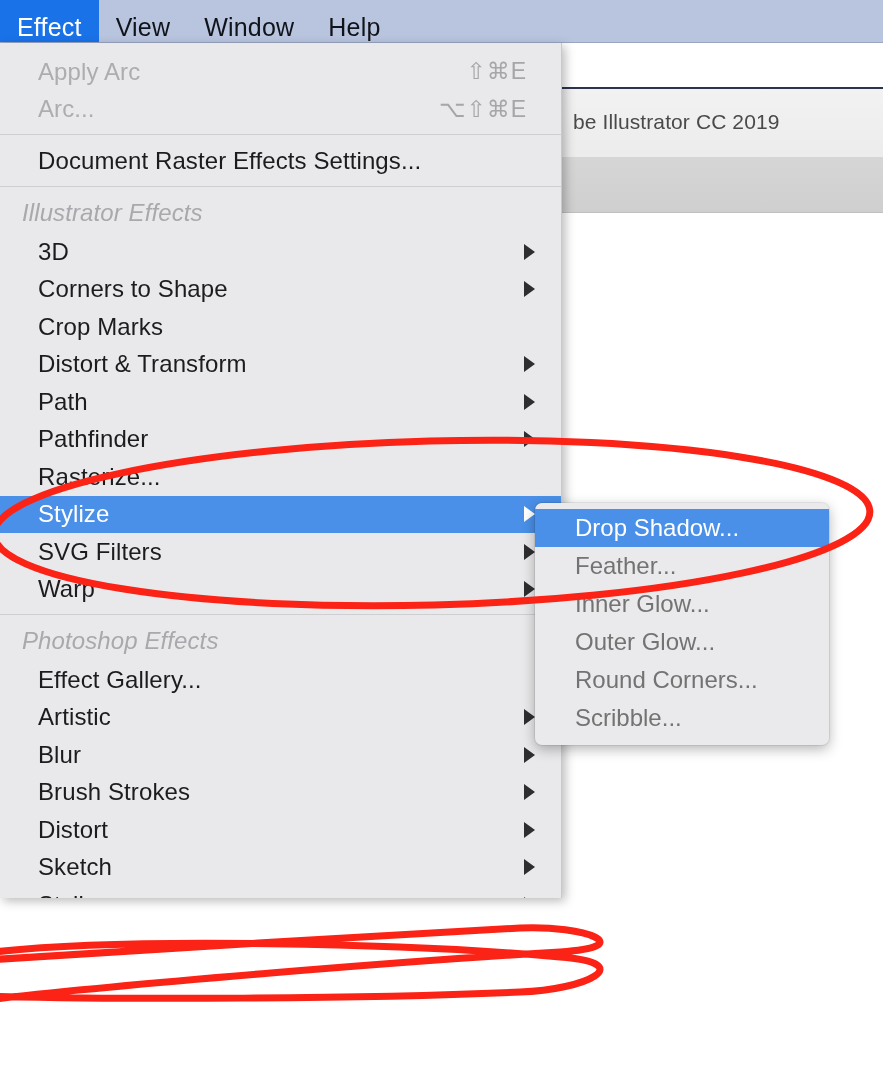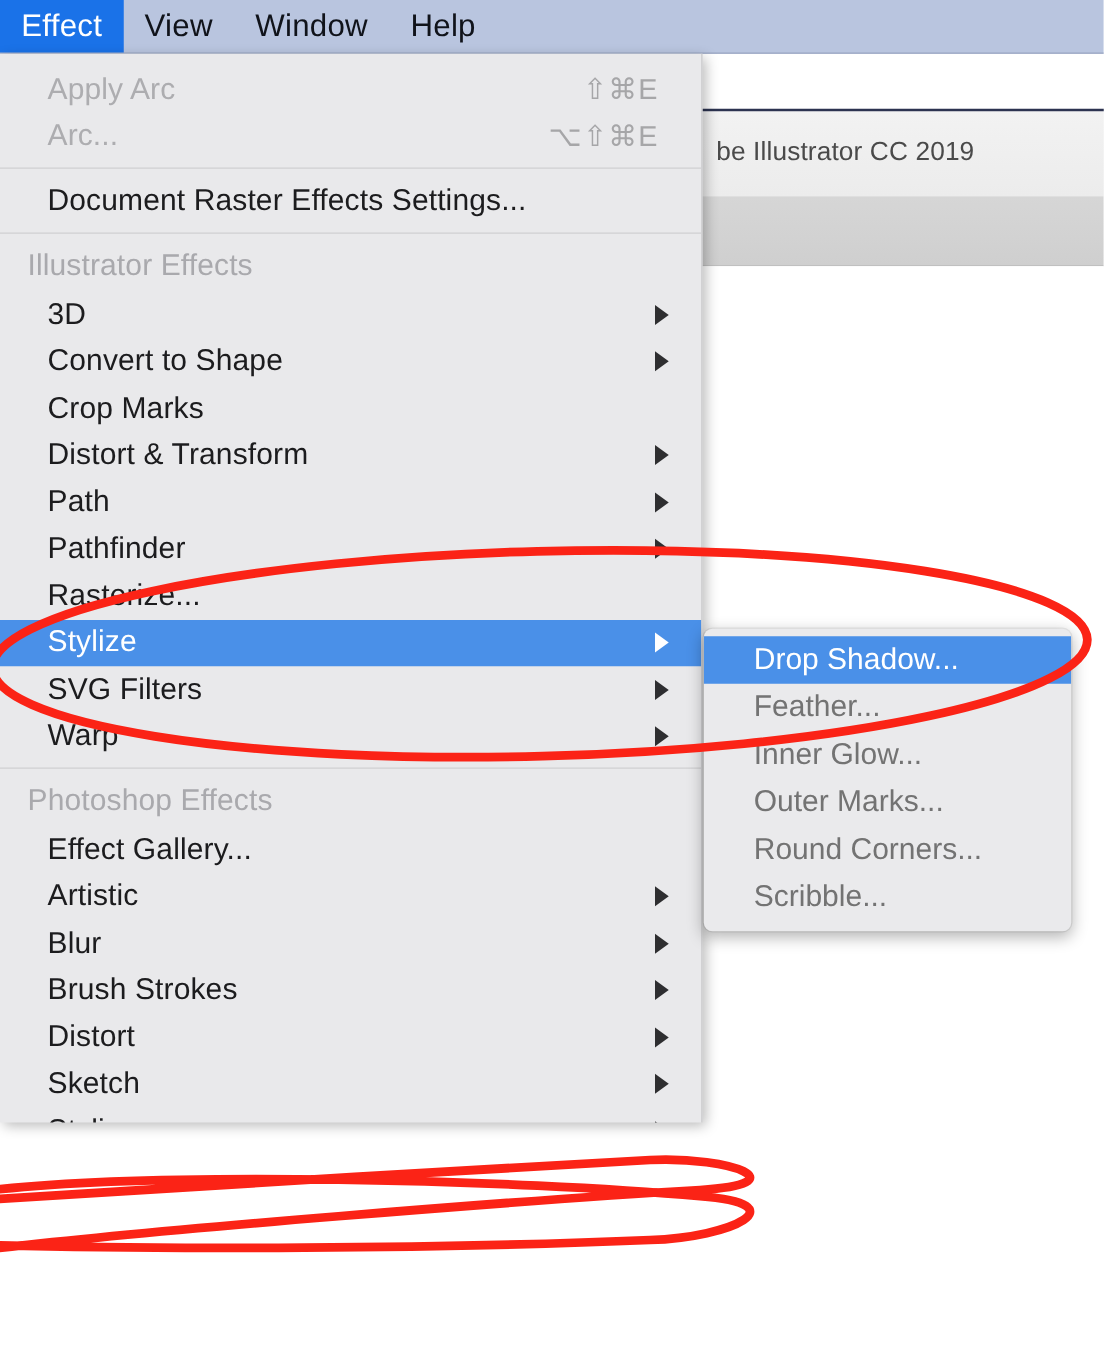--- a/index.html
+++ b/index.html
@@ -60,21 +60,21 @@
     left: 0; top: 0;
     width: 883px; height: 43px;
     background: #b9c5df;
     border-bottom: 1px solid #9aa6c2;
     box-sizing: border-box;
     display: flex;
     align-items: stretch;
   }
   .menubar-item {
     display: flex;
-    align-items: center;
+    align-items: flex-end;
     padding: 0 17px;
     font-size: 25px;
     color: #10131a;
     white-space: nowrap;
     letter-spacing: .2px;
   }
   .menubar-item.active {
     background: #1a72e8;
     color: #ffffff;
   }
@@ -108,20 +108,21 @@
     font-size: 23px;
     color: #a6a6a8;
     letter-spacing: 1px;
     padding-right: 18px;
   }
   .mrow.disabled .label { color: #adadb0; }
   .mrow.section {
     color: #a9a9ad;
     padding-left: 22px;
     height: 40px;
+    font-style: italic;
   }
   .mrow.section .label { color: #a9a9ad; }
   .mrow.selected {
     background: #4a90e8;
   }
   .mrow.selected .label { color: #ffffff; }
   .arrow {
     position: absolute;
     right: 26px;
     top: 50%;
@@ -135,21 +136,21 @@
   .msep {
     height: 1px;
     background: #cfcfd2;
     margin: 6px 0 6px 0;
   }
   .mspacer { height: 10px; }
 
   
   #stylize-submenu {
     position: absolute;
-    left: 563px; top: 503px;
+    left: 535px; top: 503px;
     width: 294px;
     background: #eaeaec;
     border-radius: 7px;
     box-shadow: 0 4px 13px rgba(0,0,0,.30), 0 0 0 1px rgba(0,0,0,.07);
     padding: 6px 0 8px 0;
     box-sizing: border-box;
     overflow: hidden;
   }
   .srow {
     height: 38px;
@@ -223,21 +224,21 @@
 
   <div class="mrow section">
     <span class="label">Illustrator Effects</span>
   </div>
 
   <div class="mrow">
     <span class="label">3D</span>
     <span class="arrow"></span>
   </div>
   <div class="mrow">
-    <span class="label">Convert to Shape</span>
+    <span class="label">Corners to Shape</span>
     <span class="arrow"></span>
   </div>
   <div class="mrow">
     <span class="label">Crop Marks</span>
   </div>
   <div class="mrow">
     <span class="label">Distort &amp; Transform</span>
     <span class="arrow"></span>
   </div>
   <div class="mrow">
@@ -314,21 +315,21 @@
   <div class="srow selected">
     <span>Drop Shadow...</span>
   </div>
   <div class="srow">
     <span>Feather...</span>
   </div>
   <div class="srow">
     <span>Inner Glow...</span>
   </div>
   <div class="srow">
-    <span>Outer Marks...</span>
+    <span>Outer Glow...</span>
   </div>
   <div class="srow">
     <span>Round Corners...</span>
   </div>
   <div class="srow">
     <span>Scribble...</span>
   </div>
 </div>
 
 <svg id="annotations" viewBox="0 0 883 1080">

